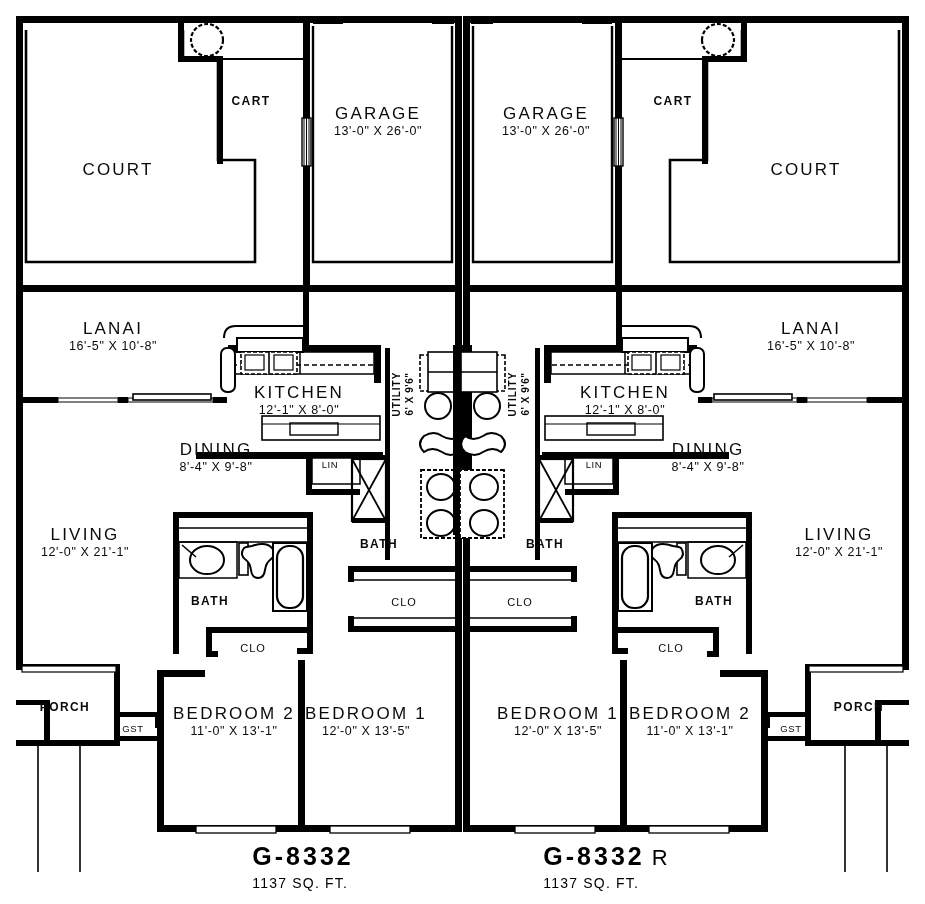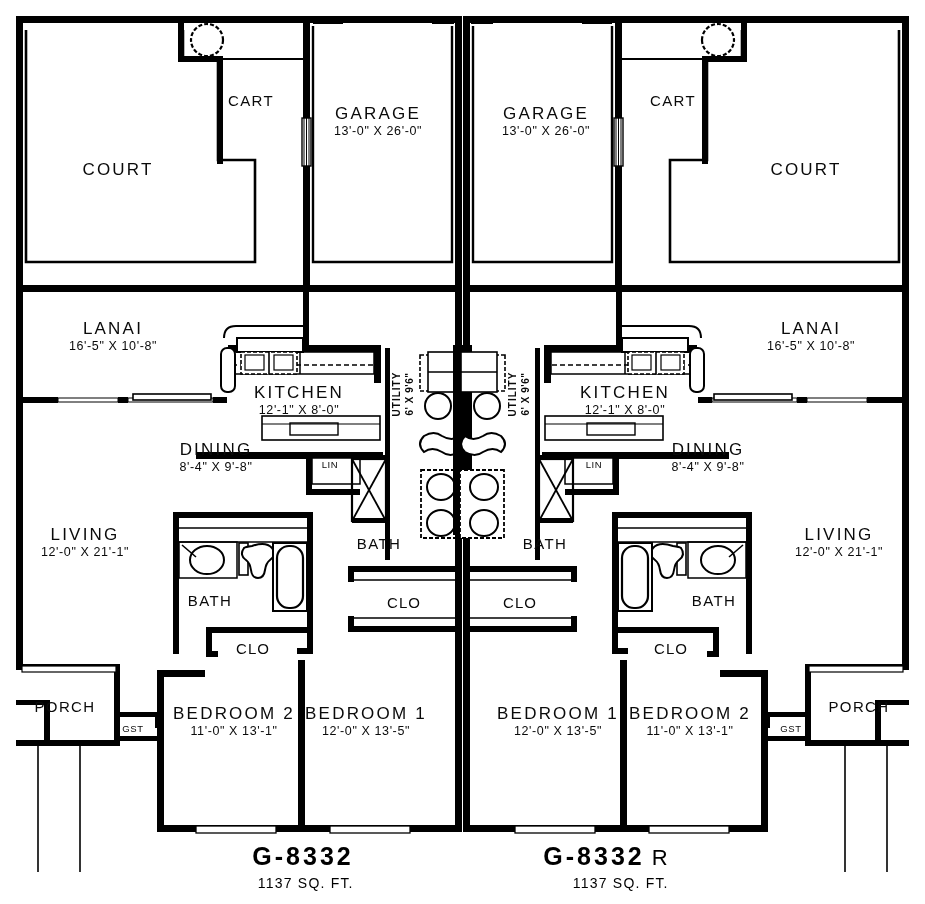--- a/index.html
+++ b/index.html
@@ -14,28 +14,28 @@
     position:absolute;
     text-align:center;
     letter-spacing:1.2px;
     color:#0a0a0a;
     white-space:nowrap;
     transform:translate(-50%,-50%);
     font-family:"Liberation Sans","DejaVu Sans",sans-serif;
   }
   .lbl .nm{display:block;font-size:17px;letter-spacing:2.2px;line-height:1.05;}
   .lbl .dim{display:block;font-size:12.5px;letter-spacing:0.6px;line-height:1.25;margin-top:1px;}
-  .lbl.sm .nm{font-size:15px;letter-spacing:1.4px;}
-  .lbl.xs .nm{font-size:15px;letter-spacing:1px;}
+  .lbl.sm .nm{font-size:12px;letter-spacing:1.4px;font-weight:bold;}
+  .lbl.xs .nm{font-size:11px;letter-spacing:1px;}
   .lbl.tiny .nm{font-size:9.5px;letter-spacing:0.6px;}
   .lbl.rot{transform:translate(-50%,-50%) rotate(-90deg);}
   .lbl.rot .nm{font-size:10px;letter-spacing:1px;font-weight:bold;}
   .lbl.rot .dim{font-size:10px;letter-spacing:0.5px;font-weight:bold;}
   .title{
-    position:absolute;text-align:right;transform:translateX(-50%);
+    position:absolute;text-align:left;transform:translateX(-50%);
     white-space:nowrap;
   }
   .title .code{
     display:block;font-size:25px;font-weight:bold;letter-spacing:3px;
     line-height:1.1;
   }
   .title .code .suffix{font-weight:normal;font-size:22px;letter-spacing:1px;}
   .title .sqft{display:block;font-size:14px;letter-spacing:1.2px;margin-top:4px;}
 </style>
 </head>

